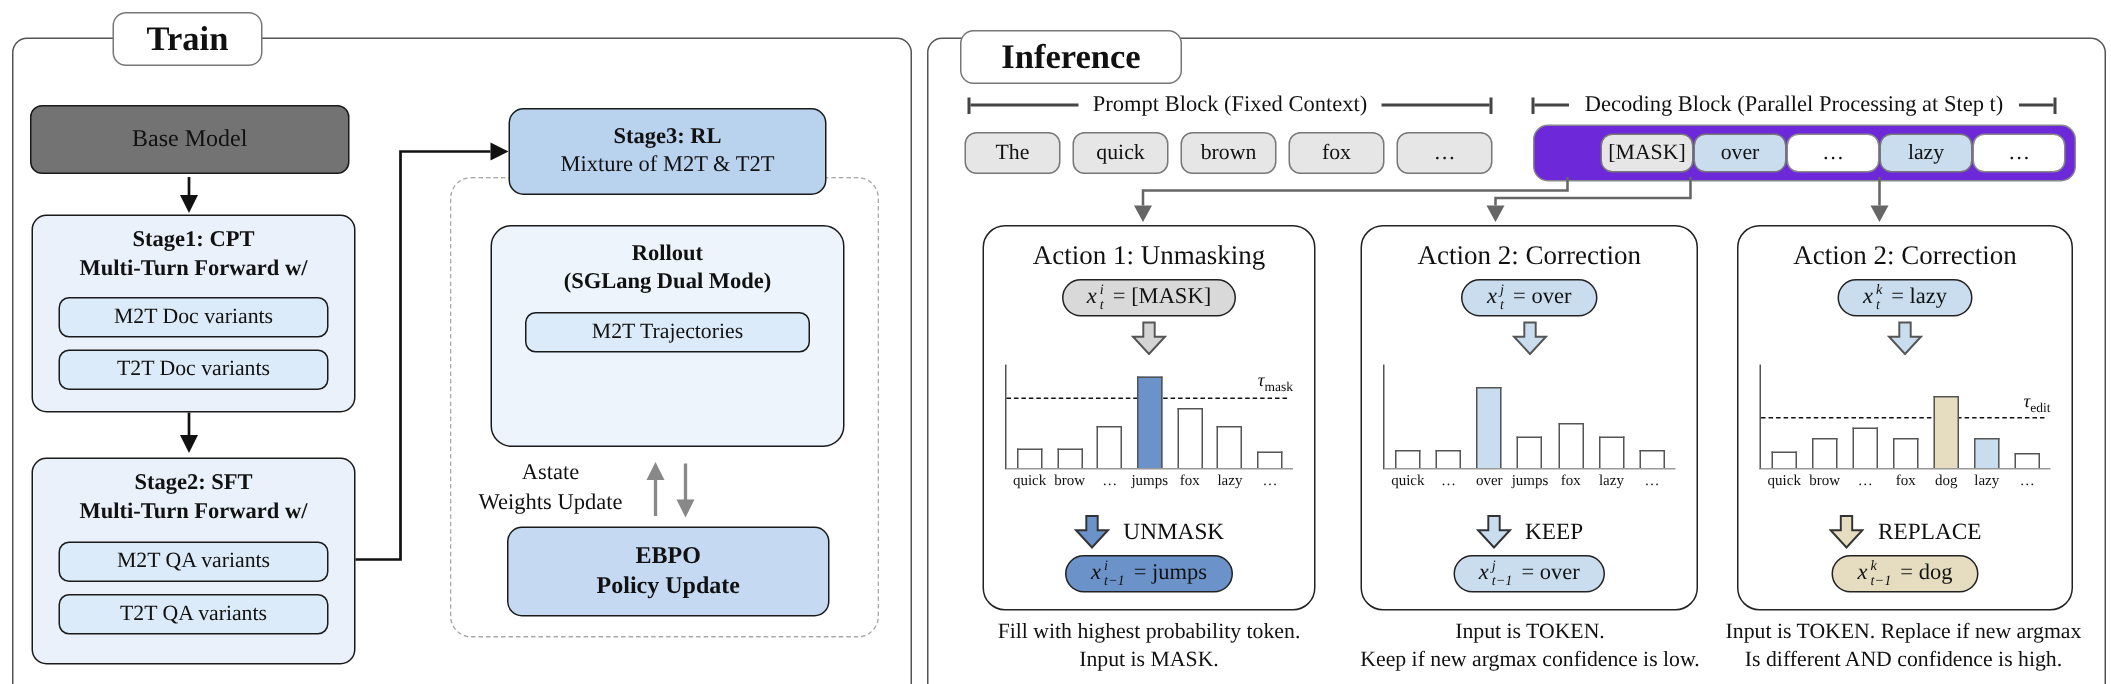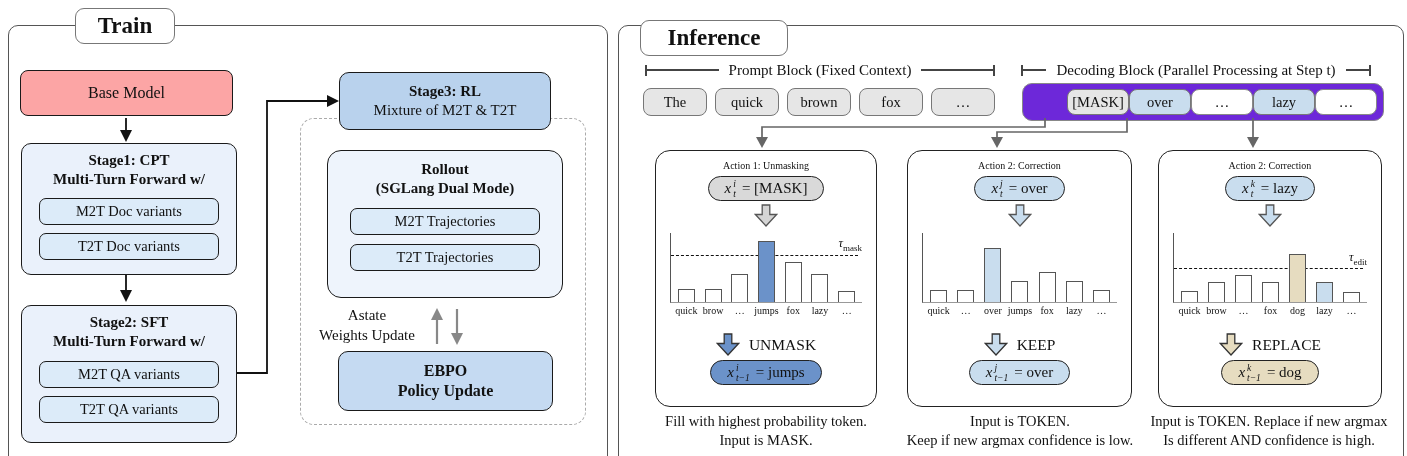--- a/index.html
+++ b/index.html
@@ -4,21 +4,21 @@
 <style>
   html,body{margin:0;padding:0}
   body{
     width:1407px;height:456px;overflow:hidden;background:#fff;position:relative;
     font-family:"Liberation Serif","DejaVu Serif",serif;color:#111;
   }
   .bigpanel{position:absolute;border:1.6px solid #555;border-radius:10px;box-sizing:border-box}
   .tab{position:absolute;background:#fff;border:1.6px solid #777;border-radius:9px;
        display:flex;align-items:center;justify-content:center;font-weight:bold;font-size:23px;box-sizing:border-box}
   .box{position:absolute;border:1.4px solid #1a1a1a;display:flex;flex-direction:column;align-items:center;box-sizing:border-box}
-  .basebox{background:#fca5a5;border-radius:8px;justify-content:center;font-size:16px}
+  .basebox{background:#737373;border-radius:8px;justify-content:center;font-size:16px}
   .stagebox{background:#eaf1fb;border-radius:10px;padding-top:7px}
   .t1{font-weight:bold;font-size:15px;line-height:1.25;text-align:left}
   .sub1{font-size:15px;line-height:1.25;text-align:center}
   .itembox{background:#dcebf9;border:1.3px solid #1a1a1a;border-radius:7px;height:27px;
            display:flex;align-items:center;justify-content:center;font-size:14.5px;align-self:stretch;margin:0 17px;box-sizing:border-box}
   .stage3box{background:#b9d2ed;border-radius:10px;justify-content:center}
   .dashedbox{position:absolute;border:1.6px dashed #aaa;border-radius:14px;box-sizing:border-box}
   .rolloutbox{background:#eef4fc;border-radius:14px;padding-top:9px}
   .ebpobox{background:#c5daf2;border-radius:10px;justify-content:center}
   .updatelabel{position:absolute;text-align:center;font-size:15px;line-height:1.3}
@@ -29,21 +29,21 @@
   .tokrow{position:absolute;display:flex;gap:8px}
   .tok{width:64px;height:28px;border-radius:8px;display:flex;align-items:center;justify-content:center;font-size:14.5px;box-sizing:border-box}
   .tok.grey{background:#e6e6e6;border:1.3px solid #777}
   .tok.blue{background:#c9ddee;border:1.3px solid #777}
   .tok.plain{background:#fff;border:1.3px solid #888}
   .decwrap{position:absolute;background:#6d28d9;border:1.3px solid #888;border-radius:10px;
            display:flex;align-items:center;justify-content:flex-end;padding:0 6px;box-sizing:border-box}
   .decwrap .tok{width:62px;height:26px}
   .panel{position:absolute;top:150px;height:257px;background:#fff;border:1.6px solid #222;border-radius:15px;
          display:flex;flex-direction:column;align-items:center;box-sizing:border-box}
-  .ptitle{margin-top:9px;font-size:10px}
+  .ptitle{margin-top:9px;font-size:18px}
   .pill{margin-top:5px;height:25px;padding:0 16px;border:1.3px solid #222;border-radius:13px;
         display:flex;align-items:center;font-size:15px;box-sizing:border-box}
   .pvar{font-style:italic}
   .ss{display:inline-flex;flex-direction:column;align-items:flex-start;font-size:9.5px;line-height:1.05;
       margin:0 1px 0 2px;font-style:italic;transform:translateY(1px)}
   .peq{margin-left:5px}
   .blockarrow{margin-top:3px}
   .chart{position:relative;width:calc(100% - 28px);height:70px;margin-top:6px;margin-bottom:17px;
          border-left:1.4px solid #555;border-bottom:1.4px solid #999;box-sizing:border-box}
   .bars{position:absolute;left:2px;right:2px;bottom:0;display:flex;align-items:flex-end}
@@ -104,23 +104,20 @@
   <div class="t1">Stage3: RL</div>
   <div class="sub1">Mixture of M2T &amp; T2T</div>
 </div>
 
 <div class="box rolloutbox" style="left:327px;top:150px;width:236px;height:148px">
   <div class="t1">Rollout</div>
   <div class="t1">(SGLang Dual Mode)</div>
   <div class="itembox" style="margin:10px 22px 0">
     <span>M2T Trajectories</span>
   </div>
-  <div class="itembox" style="margin:9px 22px 0">
-    <span>T2T Trajectories</span>
-  </div>
 </div>
 
 <div class="updatelabel" style="left:312px;top:306px;width:110px">
   <div>Astate</div>
   <div>Weights Update</div>
 </div>
 
 <div class="box ebpobox" style="left:338px;top:351px;width:215px;height:60px">
   <div class="t1" style="font-size:16px">EBPO</div>
   <div class="t1" style="font-size:16px">Policy Update</div>

